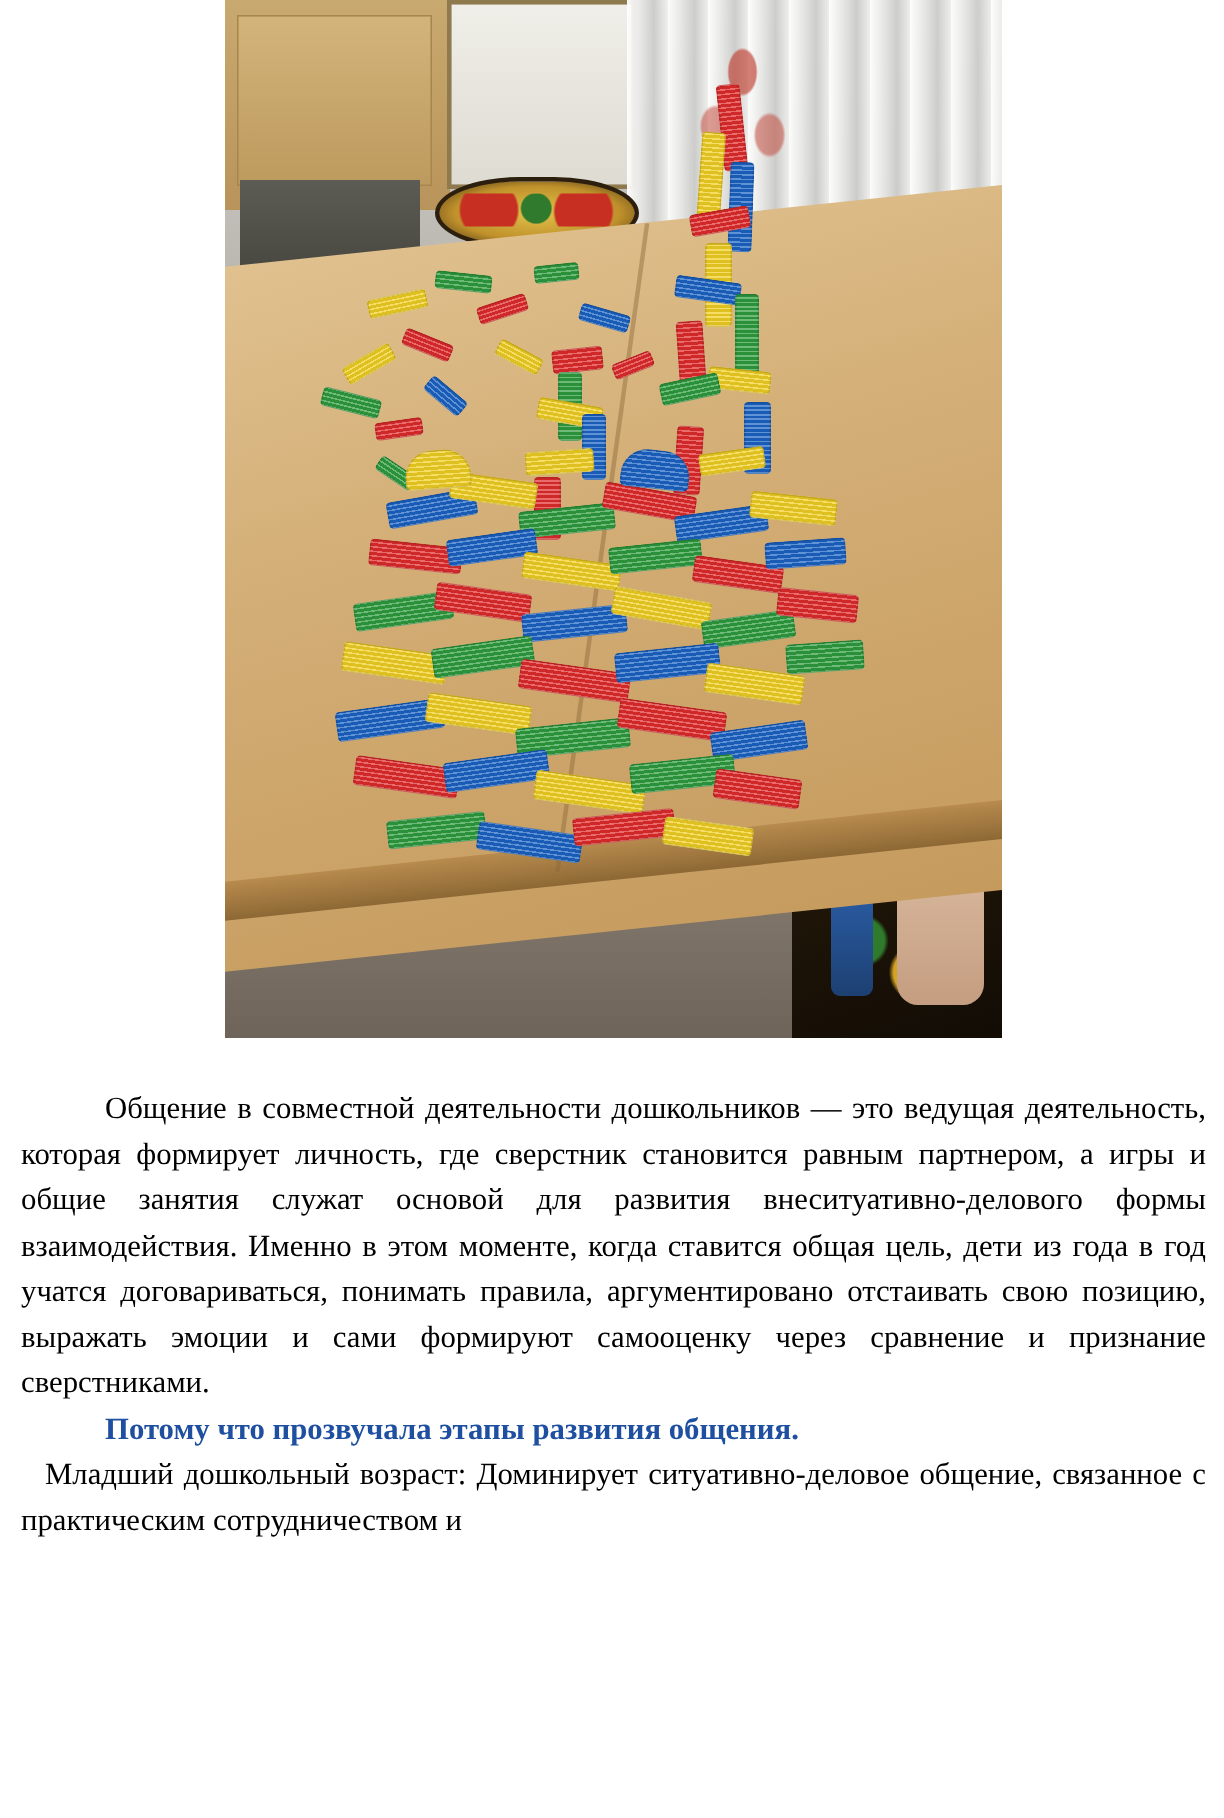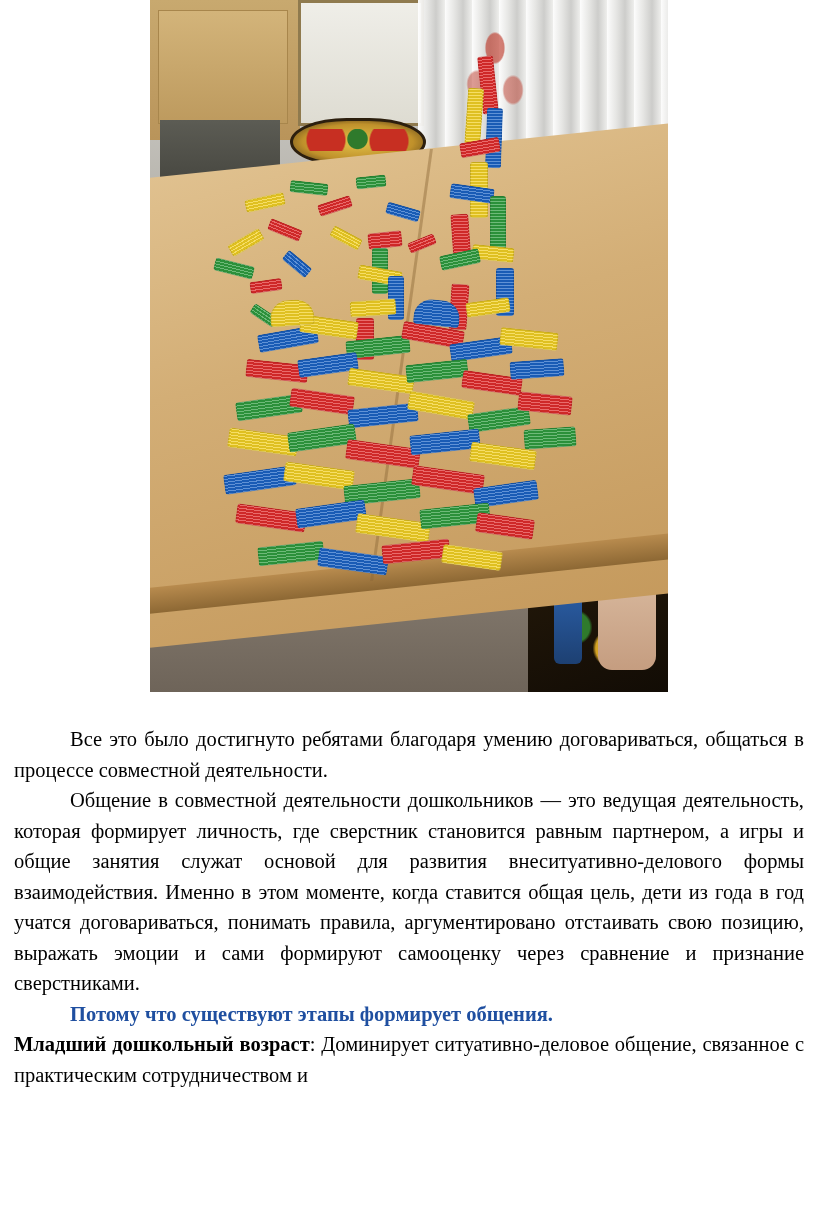--- a/index.html
+++ b/index.html
@@ -174,21 +174,22 @@
     text-align: justify;
     text-justify: inter-word;
   }
   .body-text p {
     margin: 0;
   }
   .indent {
     text-indent: 56px;
   }
   .bold {
-    font-weight: bold;
+    font-weight: normal;
+    margin-left: 16px;
   }
   .blue-bold {
     font-weight: bold;
     color: #1f4fa0;
   }
 </style>
 </head>
 <body>
 
 <div class="page">
@@ -298,19 +299,18 @@
       <div class="blk" style="left:168px; top:552px; width:70px; height:19px; background-color:#1b63c4; transform:rotate(8deg);"></div>
       <div class="blk" style="left:232px; top:542px; width:68px; height:19px; background-color:#e02b2b; transform:rotate(-6deg);"></div>
       <div class="blk" style="left:292px; top:548px; width:60px; height:19px; background-color:#f2d024; transform:rotate(8deg);"></div>
 
       <div class="blk" style="left:120px; top:300px; width:44px; height:26px; background-color:#f2d024; border-radius:18px 18px 4px 4px; transform:rotate(-4deg);"></div>
       <div class="blk" style="left:264px; top:300px; width:46px; height:26px; background-color:#1b63c4; border-radius:18px 18px 4px 4px; transform:rotate(6deg);"></div>
     </div>
   </div>
 
   <div class="body-text">
-    <p class="indent">Все это было достигнуто ребятами благодаря умению договариваться, общаться в процессе совместной деятельности.</p>
     <p class="indent">Общение в совместной деятельности дошкольников — это ведущая деятельность, которая формирует личность, где сверстник становится равным партнером, а игры и общие занятия служат основой для развития внеситуативно-делового формы взаимодействия. Именно в этом моменте, когда ставится общая цель, дети из года в год учатся договариваться, понимать правила, аргументировано отстаивать свою позицию, выражать эмоции и сами формируют самооценку через сравнение и признание сверстниками.</p>
-    <p class="indent blue-bold">Потому что существуют этапы формирует общения.</p>
+    <p class="indent blue-bold">Потому что прозвучала этапы развития общения.</p>
     <p><span class="bold">Младший дошкольный возраст</span><span>: Доминирует ситуативно-деловое общение, связанное с практическим сотрудничеством и</span></p>
   </div>
 
 </div>
 
 </body></html>

